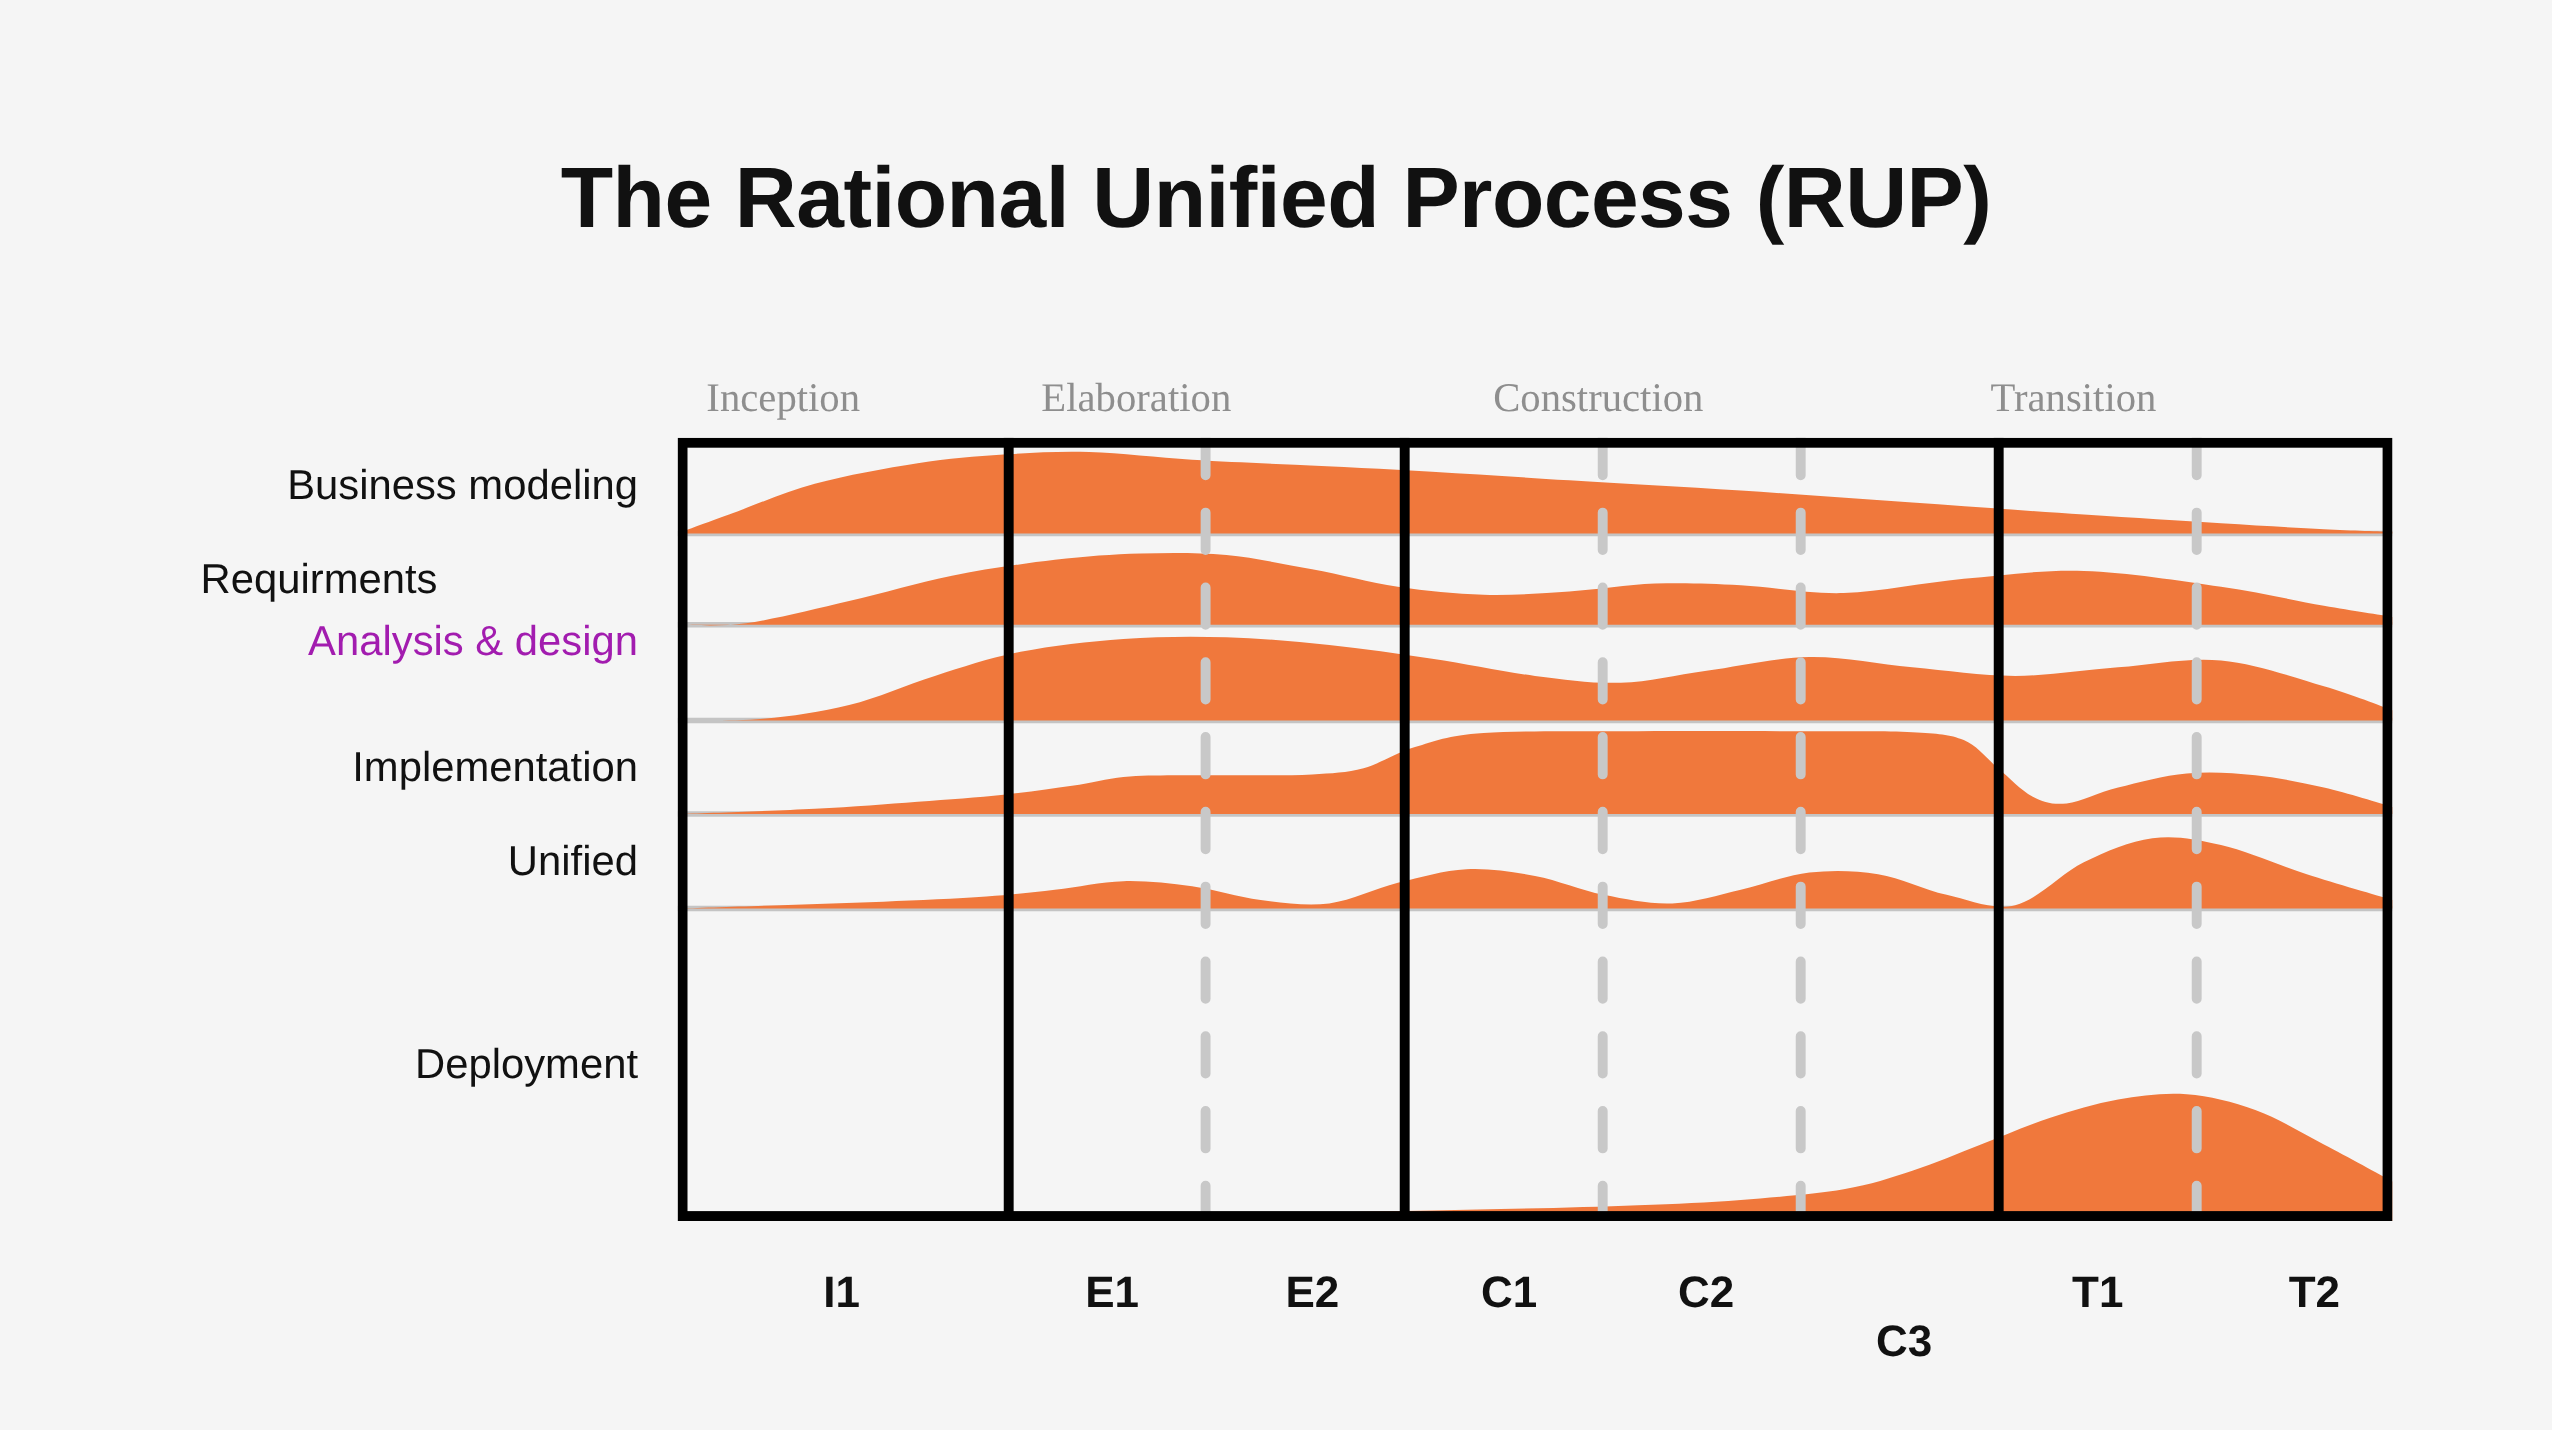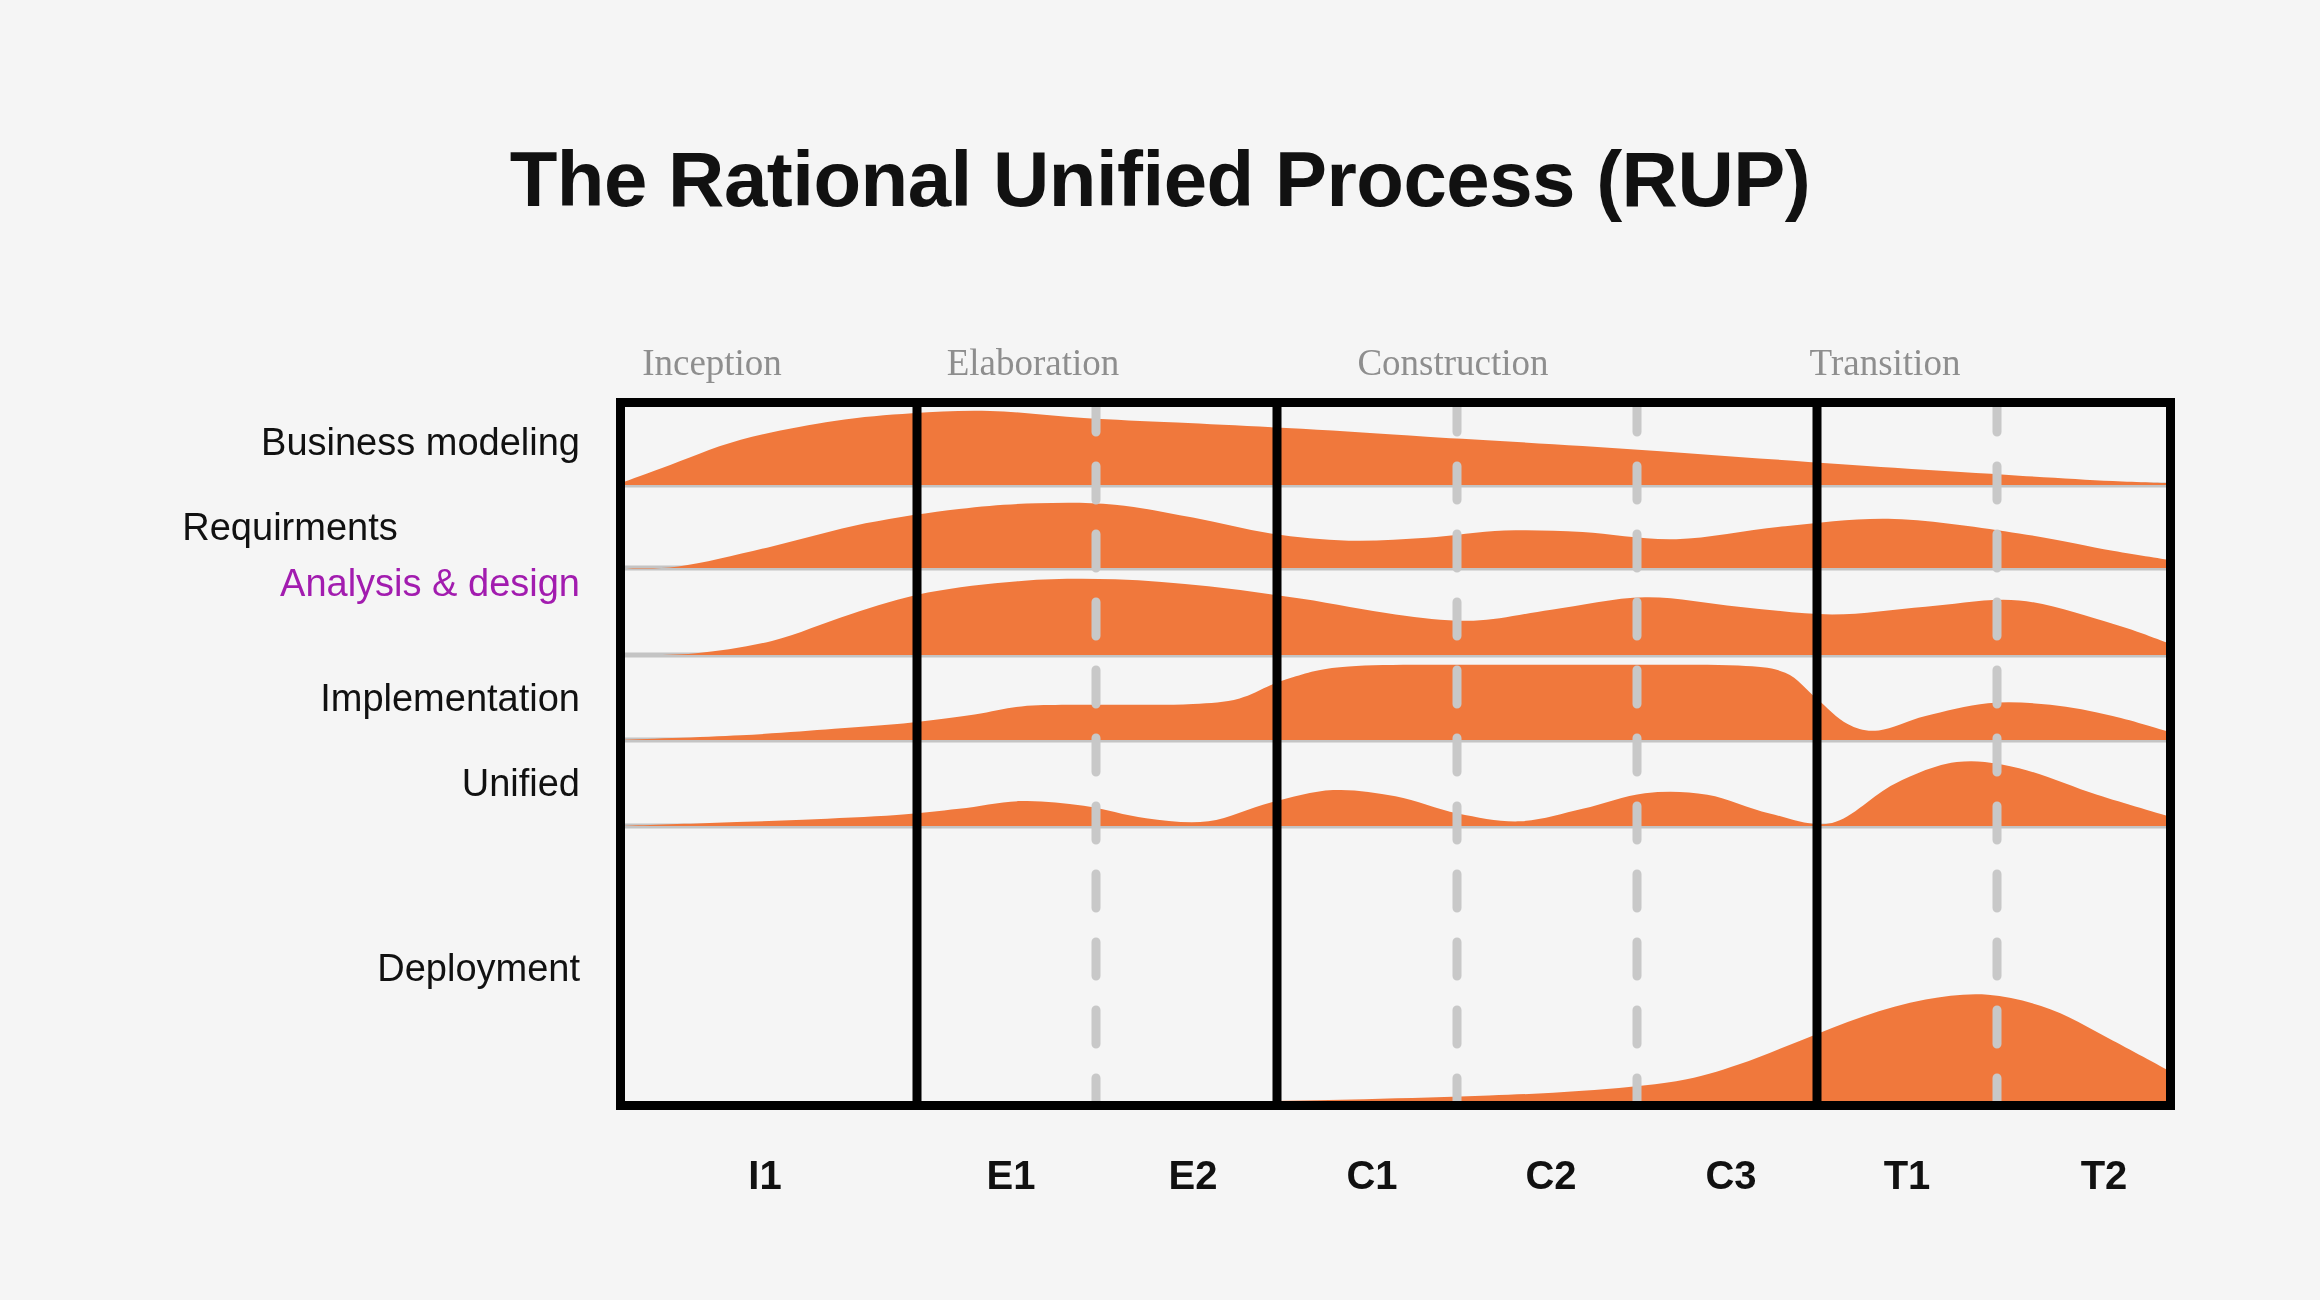--- a/index.html
+++ b/index.html
@@ -110,21 +110,21 @@
       <div class="row-label-wrap" style="top: 783px; color: rgb(17, 17, 17);">Unified</div>
       <div class="row-label-wrap" style="top: 968px; color: rgb(17, 17, 17);">Deployment</div>
     </div>
 
   <div id="iter-labels">
       <div class="iter-label" style="left: 765px;">I1</div>
       <div class="iter-label" style="left: 1011px;">E1</div>
       <div class="iter-label" style="left: 1193px;">E2</div>
       <div class="iter-label" style="left: 1372px;">C1</div>
       <div class="iter-label" style="left: 1551px;">C2</div>
-      <div class="iter-label" style="left: 1731px;">C3</div>
+      <div class="iter-label" style="left: 1731px; margin-top: 45px;">C3</div>
       <div class="iter-label" style="left: 1907px;">T1</div>
       <div class="iter-label" style="left: 2104px;">T2</div>
     </div>
 
   <div id="plot">
     <svg id="plot-svg" width="1559" height="712" viewBox="0 0 1559 712">
       <g id="baselines">
           <line x1="0" y1="87" x2="1559" y2="87" stroke="#c4c4c4" stroke-width="5"></line>
           <line x1="0" y1="170" x2="1559" y2="170" stroke="#c4c4c4" stroke-width="5"></line>
           <line x1="0" y1="257" x2="1559" y2="257" stroke="#c4c4c4" stroke-width="5"></line>

